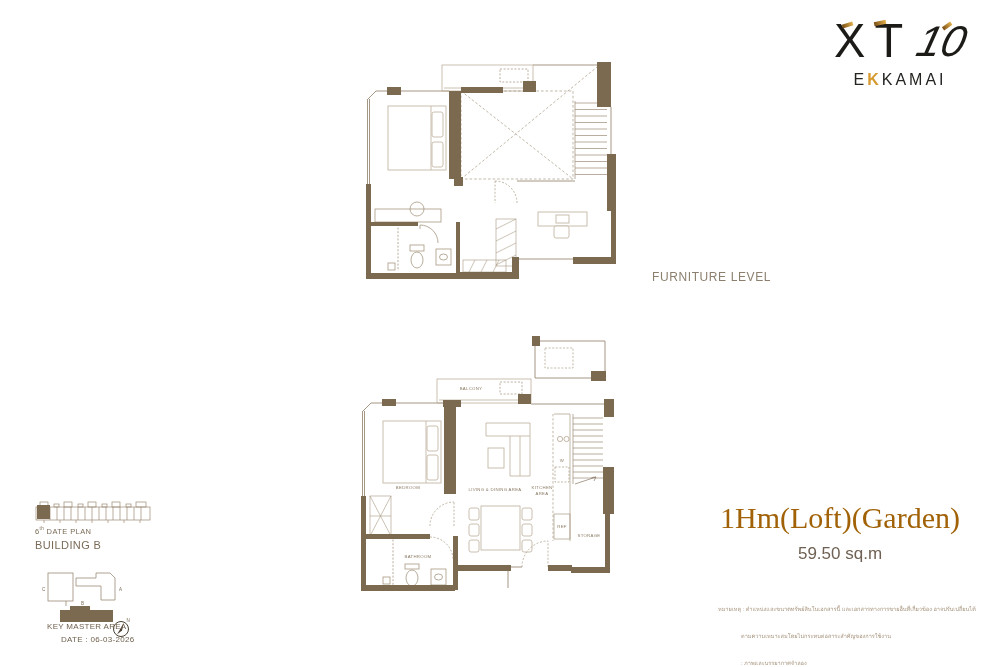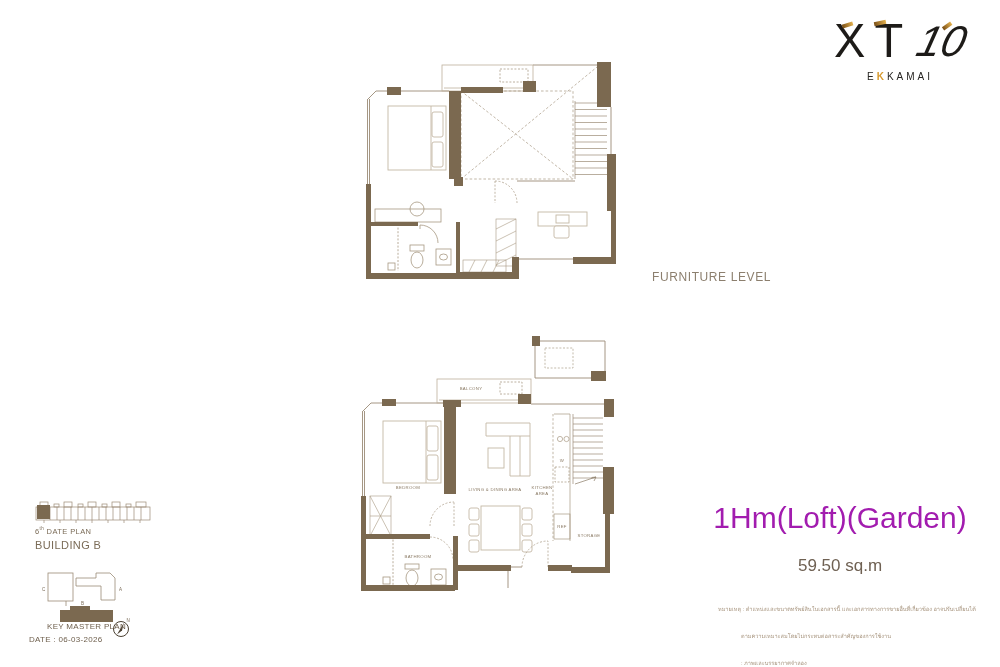--- a/index.html
+++ b/index.html
@@ -12,42 +12,42 @@
   .logo-line1{position:relative;display:flex;justify-content:center;align-items:flex-start;
               color:#1d1b18;height:46px;}
   .logo-xt{font-size:47px;line-height:42px;font-weight:400;letter-spacing:9px;
            transform:scaleY(1.02);}
   .logo-ten{font-size:43px;line-height:42px;font-style:italic;font-weight:400;
             transform:skewX(-14deg);margin-left:6px;}
   .gold-tick{position:absolute;height:3.5px;background:linear-gradient(90deg,#7a4f16,#e3b14f);}
   .gt1{width:11px;left:24px;top:3px;transform:rotate(-18deg);}
   .gt2{width:12px;left:56px;top:1px;transform:rotate(-12deg);}
   .gt3{width:10px;left:124px;top:4px;transform:rotate(-35deg);}
-  .logo-line2{margin-top:5px;font-size:10px;letter-spacing:3px;color:#262421;}
+  .logo-line2{margin-top:5px;font-size:16px;letter-spacing:3px;color:#262421;}
   .logo-k{color:#d79a2f;font-weight:700;}
 
   
   #furniture-label{left:652px;top:270px;font-size:12px;letter-spacing:.6px;color:#8c7f6e;}
 
   
   #unit-block{left:698px;top:500px;width:284px;text-align:center;}
-  #unit-title{font-size:30px;line-height:36px;color:#a21caf;}
-  #unit-area{font-size:17px;margin-top:20px;color:#6f6153;}
+  #unit-title{font-size:30px;line-height:36px;color:#a16207;font-family:Liberation Serif, serif;}
+  #unit-area{font-size:17px;margin-top:8px;color:#6f6153;}
 
   
   #remark{left:718px;top:587px;width:262px;font-size:5.6px;line-height:9px;
           color:#a5927b;white-space:pre;}
   .r-ind{margin-left:23px;}
 
   
   #key-floor-label{left:35px;top:526px;font-size:7.5px;color:#7a6b57;letter-spacing:.4px;}
   #key-floor-label sup{font-size:4.5px;}
   #key-building-label{left:35px;top:539px;font-size:11px;color:#7a6b57;letter-spacing:.4px;}
   #key-master-title{left:47px;top:622px;font-size:8px;color:#6f604e;letter-spacing:.3px;}
-  #key-date{left:29px;top:635px;font-size:8px;color:#6f604e;letter-spacing:.3px;}
+  #key-date{left:61px;top:635px;font-size:8px;color:#6f604e;letter-spacing:.3px;}
 
   svg{display:block;}
   svg text{font-family:"Liberation Sans",sans-serif;}
   .plbl{font-size:4.3px;fill:#8a7a64;letter-spacing:.3px;}
 </style>
 </head>
 <body>
 
 <div class="abs" id="logo">
   <div class="logo-line1">
@@ -292,14 +292,14 @@
     <text x="43" y="34.5">B</text>
   </g>
 </svg>
 
 <svg class="abs" style="left:110px;top:616px;" width="24" height="24" viewBox="0 0 24 24">
   <circle cx="11" cy="13" r="7.5" stroke="#4a3f30" stroke-width="1" fill="none"></circle>
   <polygon points="7,18.5 14,6.5 12,14.5" fill="#4a3f30"></polygon>
   <text x="16.5" y="6" font-size="4.5" fill="#7a6b57">N</text>
 </svg>
 
-<div class="abs" id="key-master-title">KEY MASTER PLAN</div>
+<div class="abs" id="key-master-title">KEY MASTER AREA</div>
 <div class="abs" id="key-date">DATE : 06-03-2026</div>
 
 </body></html>

